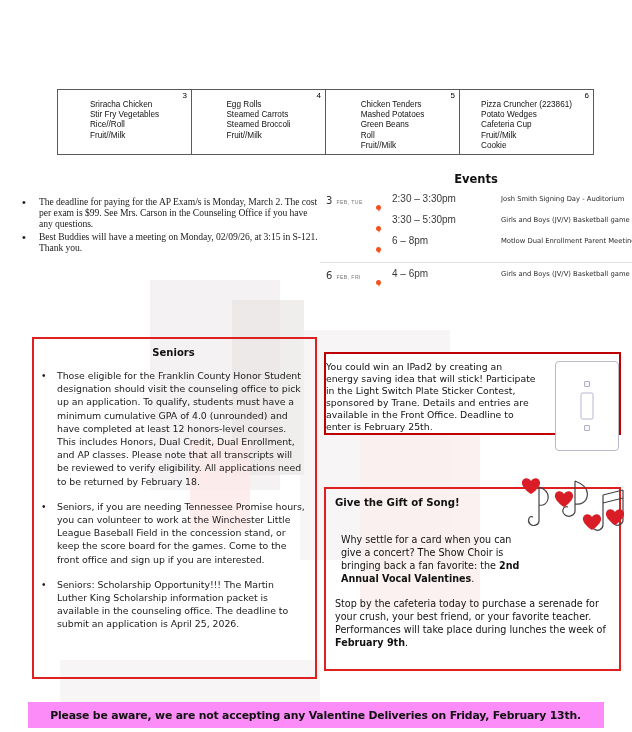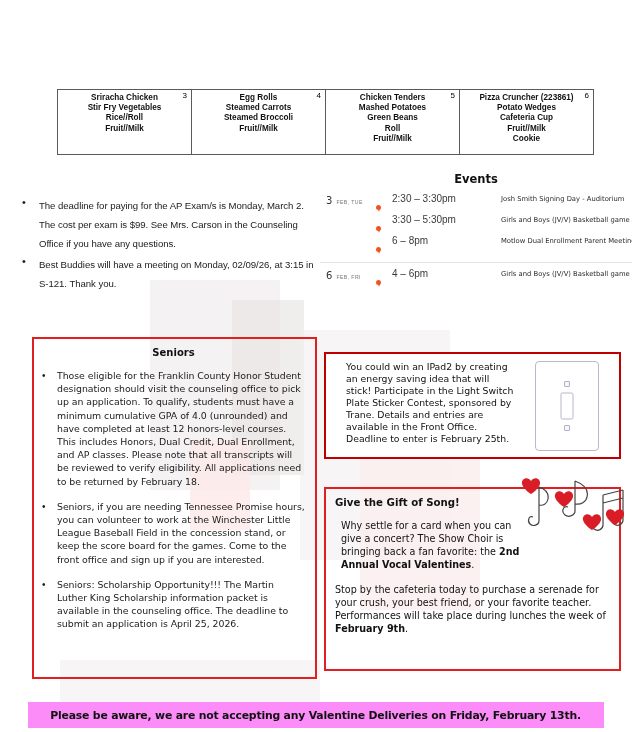--- a/index.html
+++ b/index.html
@@ -49,36 +49,36 @@
     flex:1;position:relative;box-sizing:border-box;
     border-right:1px solid #5a5a5a;
     padding:3px 4px 2px 4px;
     display:flex;flex-direction:column;align-items:center;
   }
   .menu-cell:last-child{border-right:none;}
   .menu-num{
     position:absolute;right:4px;top:1px;
     font-size:8px;color:#000;font-weight:normal;line-height:9px;
   }
-  .menu-items{text-align:center;font-weight:bold;}
+  .menu-items{margin-top:7px;text-align:left;}
   .menu-items div{
     font-size:8.2px;line-height:10.2px;color:#111;white-space:nowrap;
   }
 
   
   .announce{
     position:absolute;left:22px;top:196px;width:298px;
   }
   .bullet-row{display:flex;margin-bottom:2px;}
   .bullet-dot{
     width:17px;flex:0 0 17px;font-size:11px;line-height:13.4px;color:#1b1b1b;text-align:left;
   }
   .bullet-text{
-    flex:1;font-size:9.6px;line-height:19px;color:#1b1b1b;
-    font-family:Liberation Sans, sans-serif;
+    flex:1;font-size:9.6px;line-height:11px;color:#1b1b1b;
+    font-family:Liberation Serif, serif;
     letter-spacing:-.05px;
   }
 
   
   .events{
     position:absolute;left:320px;top:172px;width:312px;
   }
   .events-title{
     text-align:center;font-size:11.5px;font-weight:bold;color:#111;
     font-family:"DejaVu Sans", sans-serif;margin-bottom:7px;
@@ -122,23 +122,23 @@
   }
   .sen-row{display:flex;margin-bottom:12px;}
   .sen-dot{width:15px;flex:0 0 15px;font-size:10px;line-height:13.2px;color:#1b1b1b;}
   .sen-text{
     flex:1;font-size:9.4px;line-height:13.2px;color:#1b1b1b;
     font-family:"DejaVu Sans",sans-serif;letter-spacing:-.05px;
   }
 
   
   .contest{
-    position:absolute;left:324px;top:352px;width:297px;height:107px;
+    position:absolute;left:324px;top:352px;width:297px;height:83px;
     border:2px solid #c00000;box-sizing:border-box;background:#fff;
-    padding:7px 20px;display:flex;gap:18px;
+    padding:7px 0;display:flex;gap:18px;
   }
   .contest-text{
     flex:1;font-size:9.3px;line-height:12px;color:#111;
     font-family:"DejaVu Sans",sans-serif;
   }
   .switchplate{
     flex:0 0 62px;height:88px;border:1px solid #b9b9c8;border-radius:4px;
     background:#fff;position:relative;
   }
   .sp-screw{
@@ -153,21 +153,21 @@
   }
 
   
   .song{
     position:absolute;left:324px;top:487px;width:297px;height:184px;
     border:2px solid #e02020;box-sizing:border-box;background:transparent;
     padding:8px 9px;
   }
   .song-title{
     font-size:10.2px;font-weight:bold;color:#111;
-    font-family:"DejaVu Sans",sans-serif;margin-bottom:11px;
+    font-family:"DejaVu Sans",sans-serif;margin-bottom:25px;
   }
   .song-p{
     font-size:9.6px;line-height:13px;color:#111;
     font-family:"DejaVu Sans",sans-serif;margin-bottom:12px;
   }
   .song-p b{font-weight:bold;}
   .song-p.narrow{width:193px;margin-left:6px;}
   .music-art{
     position:absolute;right:-10px;top:-14px;width:118px;height:72px;
   }

